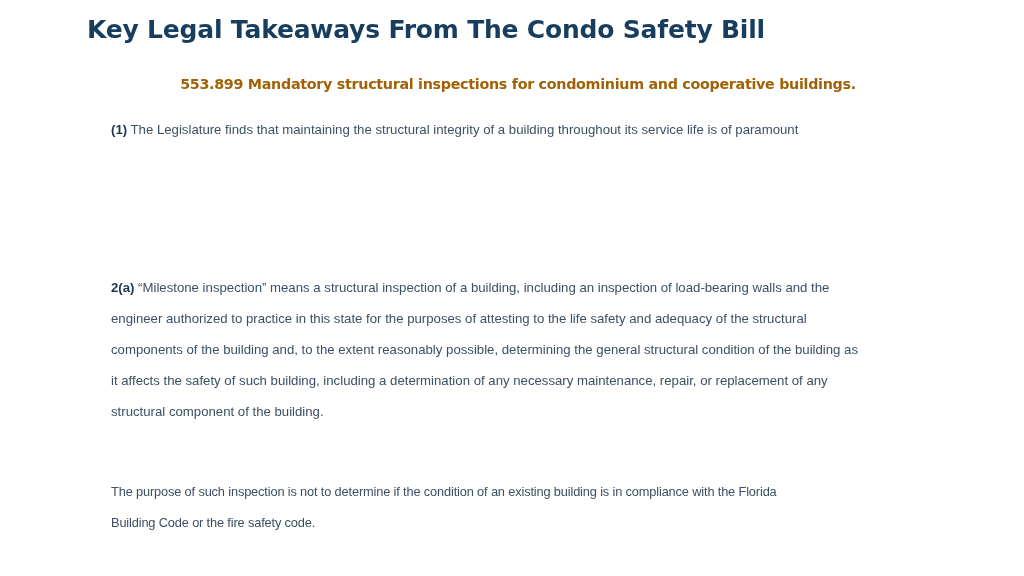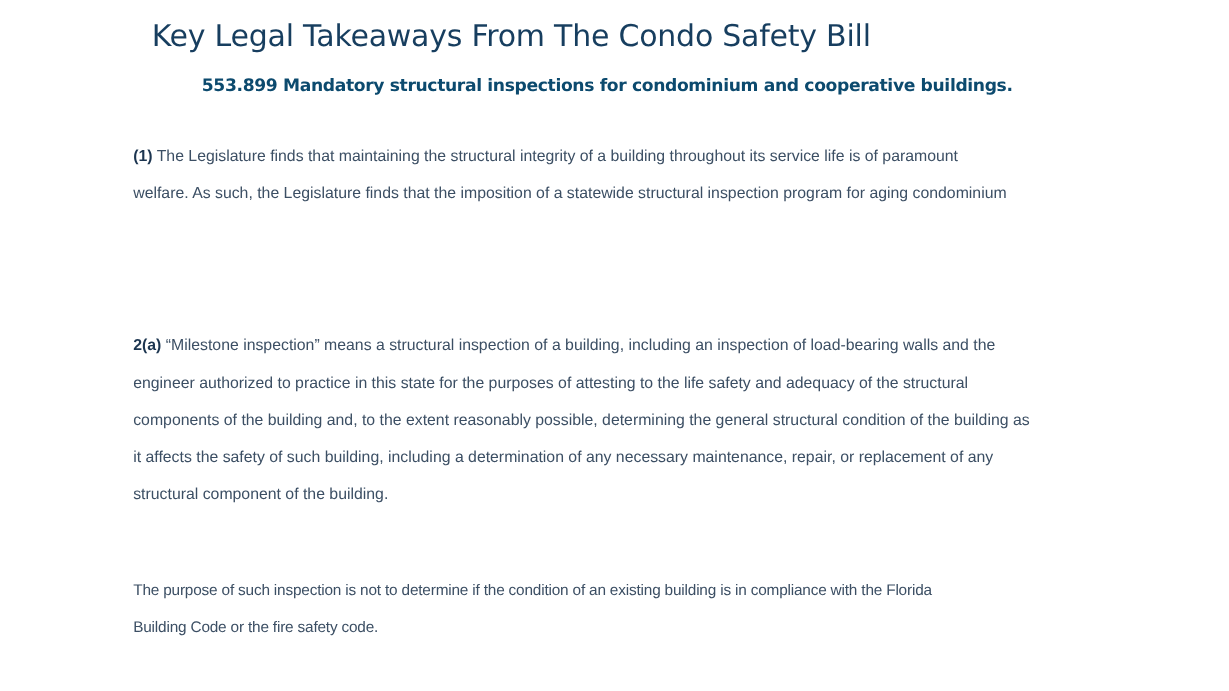--- a/index.html
+++ b/index.html
@@ -20,39 +20,39 @@
       width: 1024px;
       height: 576px;
     }
     .title {
       position: absolute;
       left: 0;
       top: 12px;
       width: 852px;
       text-align: center;
       font-family: "DejaVu Sans", sans-serif;
-      font-weight: normal;
+      font-weight: bold;
       font-size: 25px;
       letter-spacing: -0.2px;
       color: #173e5f;
       margin: 0;
       line-height: 36px;
     }
     .subtitle {
       position: absolute;
       left: 0;
       top: 61px;
       width: 1012px;
       text-align: center;
       font-family: "DejaVu Sans", sans-serif;
       font-weight: bold;
       font-size: 14.3px;
       letter-spacing: -0.3px;
-      color: #0c4a6e;
-      margin: 0;
+      color: #a16207;
+      margin: 12px;
       line-height: 22px;
     }
     .para {
       position: absolute;
       left: 95px;
       width: 850px;
       margin: 16px;
       font-family: Liberation Sans, sans-serif;
       font-size: 13.2px;
       line-height: 31px;
@@ -71,21 +71,20 @@
 <body>
 
 <div class="page">
 
   <h1 class="title">Key Legal Takeaways From The Condo Safety Bill</h1>
 
   <h2 class="subtitle">553.899 Mandatory structural inspections for condominium and cooperative buildings.</h2>
 
   <div class="para p1">
     <span class="line"><b>(1)</b><span> The Legislature finds that maintaining the structural integrity of a building throughout its service life is of paramount</span></span>
-    <span class="line">welfare. As such, the Legislature finds that the imposition of a statewide structural inspection program for aging condominium</span>
   </div>
 
   <div class="para p2">
     <span class="line"><b>2(a)</b><span> “Milestone inspection” means a structural inspection of a building, including an inspection of load-bearing walls and the</span></span>
     <span class="line">engineer authorized to practice in this state for the purposes of attesting to the life safety and adequacy of the structural</span>
     <span class="line">components of the building and, to the extent reasonably possible, determining the general structural condition of the building as</span>
     <span class="line">it affects the safety of such building, including a determination of any necessary maintenance, repair, or replacement of any</span>
     <span class="line">structural component of the building.</span>
   </div>
 

